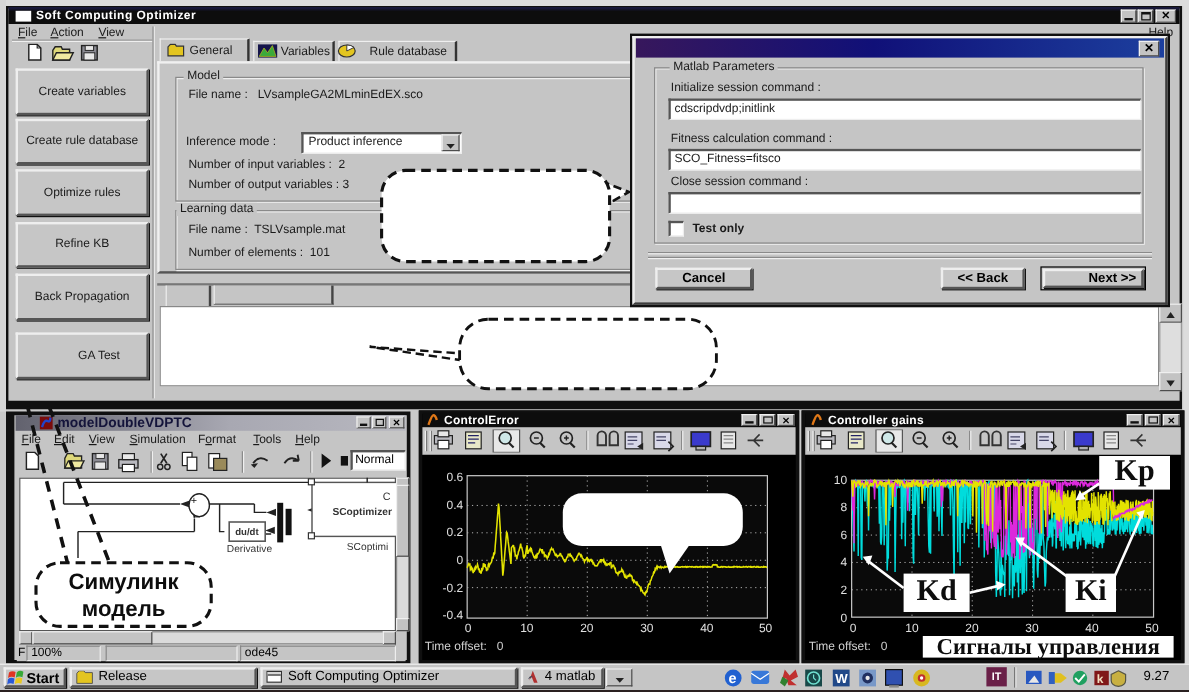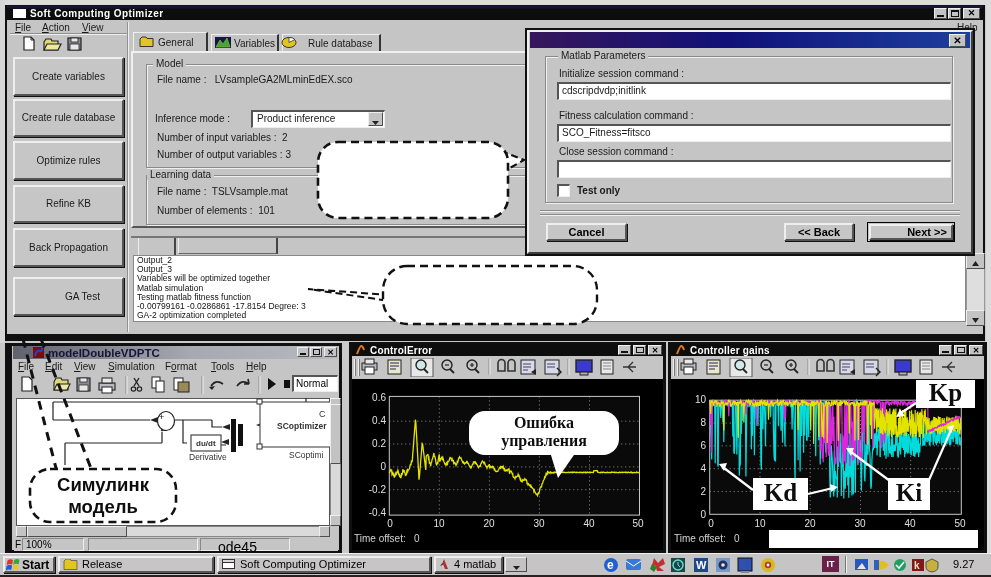--- a/index.html
+++ b/index.html
@@ -93,21 +93,20 @@
 <div class="abs t11" style="left:157px;top:186px;">File name :&nbsp; TSLVsample.mat</div>
 <div class="abs t11" style="left:157px;top:205px;">Number of elements :&nbsp; 101</div>
 
 <div class="abs" style="left:131px;top:236px;width:834px;height:0;border-top:2px solid #777;"></div>
 <div class="abs" style="left:138px;top:238px;width:38px;height:17px;background:#c5c5c5;border-left:1px solid #eee;border-right:2px solid #444;"></div>
 <div class="abs t11" style="left:146px;top:240px;padding-left:36px;">Log</div>
 <div class="abs" style="left:178px;top:238px;width:100px;height:16px;background:#c5c5c5;border-left:1px solid #eee;border-right:2px solid #444;border-bottom:1px solid #666;"></div>
 <div class="abs t11" style="left:196px;top:240px;margin-top:25px;">Simulation preview</div>
 
 <div class="abs" style="left:133px;top:255px;width:833px;height:67px;background:#fff;border:1px solid #888;"></div>
-<div class="abs" style="left:137px;top:256px;font-size:8.5px;line-height:9.2px;color:#111;">Output_2<br>Output_3<br>Variables will be optimized together<br>Matlab simulation<br>Testing matlab fitness function<br>-0.00799161 -0.0286861 -17.8154 Degree: 3<br>GA-2 optimization completed</div>
 
 <div class="abs r" style="left:966px;top:253px;width:19px;height:16px;text-align:center;"><svg width="9" height="9" viewBox="0 0 9 9" style="margin-top:3px">
         <path d="M1 7 h7 l-3.5 -5 z" fill="#222"></path>
       </svg></div>
 <div class="abs" style="left:966px;top:269px;width:19px;height:41px;background:#dedede;border-left:1px solid #999;border-right:1px solid #999;"></div>
 <div class="abs r" style="left:966px;top:310px;width:19px;height:16px;text-align:center;"><svg width="9" height="9" viewBox="0 0 9 9" style="margin-top:4px">
         <path d="M1 2 h7 l-3.5 5 z" fill="#222"></path>
       </svg></div>
 
 <svg class="abs" style="left:295px;top:258px;" width="310" height="75" viewBox="0 0 310 75">
@@ -246,21 +245,21 @@
 <div class="abs r" style="left:330px;top:515px;width:11px;height:11px;"></div>
 <div class="abs" style="left:16px;top:526px;width:314px;height:11px;background:#dadada;border:1px solid #888;"></div>
 <div class="abs r" style="left:16px;top:526px;width:11px;height:11px;"></div>
 <div class="abs r" style="left:27px;top:526px;width:100px;height:11px;"></div>
 <div class="abs r" style="left:319px;top:526px;width:11px;height:11px;"></div>
 
 <div class="abs" style="left:14px;top:538px;width:324px;height:13px;background:#c5c5c5;"></div>
 <div class="abs" style="left:15px;top:539px;font-size:10px;">F</div>
 <div class="abs" style="left:22px;top:538px;width:62px;height:13px;border:1px solid #888;border-bottom-color:#eee;border-right-color:#eee;font-size:10px;padding-left:3px;">100%</div>
 <div class="abs" style="left:88px;top:538px;width:110px;height:13px;border:1px solid #888;border-bottom-color:#eee;border-right-color:#eee;"></div>
-<div class="abs" style="left:200px;top:538px;width:90px;height:13px;border:1px solid #888;border-bottom-color:#eee;border-right-color:#eee;font-size:14px;padding-left:17px;">ode45</div>
+<div class="abs" style="left:200px;top:538px;width:130px;height:13px;border:1px solid #888;border-bottom-color:#eee;border-right-color:#eee;font-size:10px;padding-left:3px;">ode45</div>
 
 <div class="abs" style="left:349px;top:342px;width:317px;height:211px;background:#000;border:3px solid #101010;"></div>
 <div class="abs" style="left:352px;top:344px;width:311px;height:12px;background:#0d0d0d;"></div>
 <svg class="abs" style="left:356px;top:345px;" width="9" height="10" viewBox="0 0 9 10">
       <path d="M1 9 q3 -8 4 -8 q2 0 3 4" stroke="#e07818" stroke-width="2" fill="none"></path>
     </svg>
 <div class="abs" style="left:370px;top:345px;color:#fff;font-weight:bold;font-size:10px;letter-spacing:0.2px;">ControlError</div>
 <div class="abs r" style="left:618px;top:345px;width:13px;height:10px;">
       <div style="margin:5px 2px 0 2px;border-bottom:2px solid #111;"></div>
     </div>
@@ -337,21 +336,20 @@
         <text x="638" y="527">50</text>
  </g>
  <polyline points="389.3,473.2 389.8,471.8 390.2,470.7 390.7,469.7 391.1,470.5 391.6,470.2 392.0,474.7 392.5,473.9 392.9,472.9 393.4,474.9 393.8,474.3 394.3,477.6 394.7,475.6 395.2,475.8 395.6,473.5 396.1,472.4 396.5,473.9 397.0,472.7 397.4,472.4 397.9,470.3 398.3,471.7 398.8,475.2 399.2,473.6 399.7,477.1 400.1,475.5 400.6,477.5 401.0,477.5 401.5,473.1 401.9,474.9 402.4,473.9 402.8,469.9 403.3,470.0 403.7,472.4 404.2,470.1 404.6,472.7 405.1,473.1 405.5,476.0 406.0,473.8 406.4,475.2 406.9,470.4 407.3,469.7 407.8,471.4 408.2,470.0 408.7,469.9 409.1,469.0 409.6,468.3 410.0,466.2 410.5,463.8 410.9,465.5 411.4,461.4 411.8,461.9 412.3,461.0 412.7,454.8 413.2,449.0 413.6,443.1 414.1,437.3 414.5,431.4 415.0,425.6 415.4,419.7 415.9,423.2 416.3,431.3 416.8,439.3 417.2,447.4 417.7,455.5 418.1,463.6 418.6,471.6 419.0,479.7 419.5,475.8 419.9,470.4 420.4,465.1 420.8,459.7 421.3,454.3 421.7,448.9 422.2,443.6 422.6,444.2 423.1,447.9 423.5,451.6 424.0,455.2 424.4,458.9 424.9,462.6 425.3,466.2 425.8,469.9 426.2,456.5 426.7,455.7 427.1,455.1 427.6,454.5 428.0,454.7 428.5,458.5 428.9,457.7 429.4,463.0 429.8,462.6 430.3,463.3 430.7,466.1 431.2,462.7 431.6,462.3 432.1,459.4 432.5,459.0 433.0,457.0 433.4,455.5 433.9,453.0 434.3,456.3 434.8,456.3 435.2,458.0 435.7,460.2 436.1,463.9 436.6,464.9 437.0,464.4 437.5,462.7 437.9,463.0 438.4,458.8 438.8,456.4 439.3,454.4 439.7,461.6 440.2,458.2 440.6,459.8 441.1,458.7 441.5,457.7 442.0,456.9 442.4,458.9 442.9,457.9 443.3,459.8 443.8,461.3 444.2,462.3 444.7,463.6 445.1,464.6 445.6,465.0 446.0,463.8 446.5,463.0 446.9,465.0 447.4,464.7 447.8,461.4 448.3,461.7 448.7,461.1 449.2,460.6 449.6,458.8 450.1,457.6 450.5,458.2 451.0,458.2 451.4,459.4 451.9,457.6 452.4,460.7 452.8,460.3 453.3,460.3 453.7,463.2 454.2,462.5 454.6,462.5 455.1,463.9 455.5,463.6 456.0,465.3 456.4,464.0 456.9,464.1 457.3,461.4 457.8,461.9 458.2,460.5 458.7,458.1 459.1,457.8 459.6,456.9 460.0,458.1 460.5,458.1 460.9,457.8 461.4,459.1 461.8,460.4 462.3,461.0 462.7,462.7 463.2,463.0 463.6,462.1 464.1,462.8 464.5,464.0 465.0,463.4 465.4,463.0 465.9,463.1 466.3,462.4 466.8,461.3 467.2,461.5 467.7,463.3 468.1,463.2 468.6,464.1 469.0,465.2 469.5,466.1 469.9,466.4 470.4,467.6 470.8,466.8 471.3,467.5 471.7,466.4 472.2,465.0 472.6,464.2 473.1,464.2 473.5,461.9 474.0,461.9 474.4,461.8 474.9,463.0 475.3,462.1 475.8,463.3 476.2,463.1 476.7,464.5 477.1,464.6 477.6,465.8 478.0,466.2 478.5,467.6 478.9,467.0 479.4,466.6 479.8,465.9 480.3,466.2 480.7,464.2 481.2,463.2 481.6,462.8 482.1,461.4 482.5,461.0 483.0,461.8 483.4,462.0 483.9,463.3 484.3,462.4 484.8,463.1 485.2,465.0 485.7,465.4 486.1,466.1 486.6,466.6 487.0,468.1 487.5,466.6 487.9,466.7 488.4,465.8 488.8,465.5 489.3,464.1 489.7,467.5 490.2,467.2 490.6,466.5 491.1,467.7 491.5,467.1 492.0,466.5 492.4,466.2 492.9,467.5 493.3,466.9 493.8,467.6 494.2,469.6 494.7,469.2 495.1,470.4 495.6,471.3 496.0,471.5 496.5,471.3 496.9,471.6 497.4,471.4 497.8,471.4 498.3,470.0 498.7,469.6 499.2,468.4 499.6,467.8 500.1,468.0 500.5,466.0 501.0,467.7 501.4,466.6 501.9,466.9 502.3,466.7 502.8,467.8 503.2,466.6 503.7,468.3 504.1,469.7 504.6,469.0 505.0,470.8 505.5,470.3 505.9,471.1 506.4,470.7 506.8,469.8 507.3,469.9 507.7,470.5 508.2,469.1 508.6,468.8 509.1,468.8 509.5,473.8 510.0,472.2 510.4,471.9 510.9,470.9 511.3,471.1 511.8,472.4 512.2,473.8 512.7,473.6 513.1,476.7 513.6,477.4 514.0,477.1 514.5,477.5 515.0,478.8 515.4,477.5 515.9,476.5 516.3,477.1 516.8,476.4 517.2,476.3 517.7,475.9 518.1,474.4 518.6,476.1 519.0,475.5 519.5,476.5 519.9,478.3 520.4,480.1 520.8,479.3 521.3,481.1 521.7,481.6 522.2,481.8 522.6,480.0 523.1,480.6 523.5,480.5 524.0,479.5 524.4,479.9 524.9,478.7 525.3,479.3 525.8,480.1 526.2,479.8 526.7,480.7 527.1,483.6 527.6,483.4 528.0,484.8 528.5,483.8 528.9,484.3 529.4,485.4 529.8,485.2 530.3,486.2 530.7,484.5 531.2,487.1 531.6,486.9 532.1,487.9 532.5,488.1 533.0,488.8 533.4,489.1 533.9,491.4 534.3,490.3 534.8,492.2 535.2,492.2 535.7,493.4 536.1,494.2 536.6,494.2 537.0,495.0 537.5,495.7 537.9,493.6 538.4,492.9 538.8,493.4 539.3,491.7 539.7,490.1 540.2,487.7 540.6,486.7 541.1,486.6 541.5,486.9 542.0,483.8 542.4,483.7 542.9,482.2 543.3,480.7 543.8,479.9 544.2,479.2 544.7,476.9 545.1,477.3 545.6,476.2 546.0,473.9 546.5,474.6 546.9,473.2 547.4,472.0 547.8,473.4 548.3,472.0 548.7,472.3 549.2,472.7 549.6,473.0 550.1,472.1 550.5,471.9 551.0,473.3 551.4,472.6 551.9,472.5 552.3,472.6 552.8,472.9 553.2,473.2 553.7,472.5 554.1,472.0 554.6,472.7 555.0,472.6 555.5,472.2 555.9,472.2 556.4,472.3 556.8,472.7 557.3,472.2 557.7,472.1 558.2,472.0 558.6,472.2 559.1,472.7 559.5,472.1 560.0,472.6 560.4,472.3 560.9,472.1 561.3,472.2 561.8,472.6 562.2,472.5 562.7,472.1 563.1,472.6 563.6,472.3 564.0,472.4 564.5,472.6 564.9,472.3 565.4,472.7 565.8,472.7 566.3,472.5 566.7,472.7 567.2,472.7 567.6,472.3 568.1,472.2 568.5,472.1 569.0,472.6 569.4,472.4 569.9,472.5 570.3,472.3 570.8,472.4 571.2,472.1 571.7,472.5 572.1,472.7 572.6,472.2 573.0,472.6 573.5,472.3 573.9,472.4 574.4,472.1 574.8,472.3 575.3,472.3 575.7,472.5 576.2,472.3 576.6,472.6 577.1,472.2 577.6,472.4 578.0,472.6 578.5,472.6 578.9,472.5 579.4,472.2 579.8,472.6 580.3,472.2 580.7,472.3 581.2,472.7 581.6,472.3 582.1,472.7 582.5,472.6 583.0,472.3 583.4,472.6 583.9,472.1 584.3,472.4 584.8,472.5 585.2,472.2 585.7,472.7 586.1,472.2 586.6,472.7 587.0,472.6 587.5,472.1 587.9,472.3 588.4,472.6 588.8,472.6 589.3,472.1 589.7,472.3 590.2,472.2 590.6,472.6 591.1,472.3 591.5,472.5 592.0,472.6 592.4,472.5 592.9,472.3 593.3,472.5 593.8,470.9 594.2,471.0 594.7,470.6 595.1,470.7 595.6,470.6 596.0,470.8 596.5,470.5 596.9,470.8 597.4,470.7 597.8,472.3 598.3,472.2 598.7,472.5 599.2,472.7 599.6,472.7 600.1,472.6 600.5,472.7 601.0,472.1 601.4,472.4 601.9,472.2 602.3,472.7 602.8,472.4 603.2,472.1 603.7,472.3 604.1,472.4 604.6,472.4 605.0,472.7 605.5,472.6 605.9,472.6 606.4,472.5 606.8,472.5 607.3,472.1 607.7,472.6 608.2,472.6 608.6,472.5 609.1,472.6 609.5,472.5 610.0,472.6 610.4,472.4 610.9,472.7 611.3,472.1 611.8,472.5 612.2,472.1 612.7,472.3 613.1,472.3 613.6,472.4 614.0,472.1 614.5,472.6 614.9,472.3 615.4,472.5 615.8,472.3 616.3,472.2 616.7,472.6 617.2,472.6 617.6,472.7 618.1,472.6 618.5,472.7 619.0,472.4 619.4,472.1 619.9,472.5 620.3,472.5 620.8,472.4 621.2,472.5 621.7,472.2 622.1,472.2 622.6,472.6 623.0,472.6 623.5,472.3 623.9,472.1 624.4,472.3 624.8,472.4 625.3,472.1 625.7,472.7 626.2,472.7 626.6,472.2 627.1,472.4 627.5,472.7 628.0,472.3 628.4,472.0 628.9,472.4 629.3,472.5 629.8,472.7 630.2,472.7 630.7,472.1 631.1,472.4 631.6,472.1 632.0,472.7 632.5,472.6 632.9,472.7 633.4,472.5 633.8,472.7 634.3,472.5 634.7,472.4 635.2,472.5 635.6,472.7 636.1,472.7 636.5,472.1 637.0,472.6 637.4,472.4 637.9,472.4 638.3,472.4 638.8,472.7 639.2,472.5" fill="none" stroke="#e3e300" stroke-width="1.3"></polyline>
  <text x="354" y="542" font-size="10" fill="#d0d0d0">Time offset:&nbsp;&nbsp; 0</text>
 </svg>
 
 <svg class="abs" style="left:466px;top:408px;" width="156" height="75" viewBox="0 0 156 75">
  <path d="M84 44 L92 70 L110 44 Z" fill="#fff"></path>
  <rect x="3" y="3" width="150" height="44" rx="16" fill="#fff"></rect>
 </svg>
-<div class="abs" style="left:469px;top:414px;width:150px;text-align:center;font-family:'Liberation Serif',serif;font-weight:bold;font-size:16px;line-height:18px;color:#0d0d0d;">Ошибка<br>управления</div>
 
 <div class="abs" style="left:668px;top:342px;width:319px;height:211px;background:#000;border:3px solid #101010;"></div>
 <div class="abs" style="left:671px;top:344px;width:313px;height:12px;background:#0d0d0d;"></div>
 <svg class="abs" style="left:676px;top:345px;" width="9" height="10" viewBox="0 0 9 10">
       <path d="M1 9 q3 -8 4 -8 q2 0 3 4" stroke="#e07818" stroke-width="2" fill="none"></path>
     </svg>
 <div class="abs" style="left:690px;top:345px;color:#fff;font-weight:bold;font-size:10px;letter-spacing:0.2px;">Controller gains</div>
 <div class="abs r" style="left:939px;top:345px;width:13px;height:10px;">
       <div style="margin:5px 2px 0 2px;border-bottom:2px solid #111;"></div>
     </div>
@@ -444,20 +442,21 @@
         <path d="M954 425 l-7 2 5 6 z" stroke-width="0"></path>
  </g>
 </svg>
 <div class="abs" style="left:916px;top:380px;width:59px;height:28px;background:#fff;"></div>
 <div class="abs" style="left:916px;top:379px;width:59px;text-align:center;font-family:'Liberation Serif',serif;font-weight:bold;font-size:25px;color:#0d0d0d;">Kp</div>
 <div class="abs" style="left:753px;top:478px;width:55px;height:32px;background:#fff;"></div>
 <div class="abs" style="left:753px;top:479px;width:55px;text-align:center;font-family:'Liberation Serif',serif;font-weight:bold;font-size:25px;color:#0d0d0d;">Kd</div>
 <div class="abs" style="left:888px;top:478px;width:42px;height:32px;background:#fff;"></div>
 <div class="abs" style="left:888px;top:479px;width:42px;text-align:center;font-family:'Liberation Serif',serif;font-weight:bold;font-size:25px;color:#0d0d0d;">Ki</div>
 <div class="abs" style="left:769px;top:530px;width:209px;height:18px;background:#fff;"></div>
+<div class="abs" style="left:769px;top:529px;width:209px;text-align:center;font-family:'Liberation Serif',serif;font-weight:bold;font-size:19px;color:#0d0d0d;">Сигналы управления</div>
 
 <div class="abs" style="left:0;top:553px;width:991px;height:22px;background:#c5c5c5;border-top:1px solid #efefef;"></div>
 <div class="abs" style="left:0;top:575px;width:991px;height:2px;background:#2a2020;"></div>
 <div class="abs btn3d" style="left:3px;top:556px;width:52px;height:17px;"></div>
 <svg class="abs" style="left:6px;top:557px;" width="15" height="14" viewBox="0 0 15 14">
  <path d="M1.5 3.5 q2.5 -2 5.5 -0.5 l-0.8 4.6 q-3 -1.5 -5.5 0.5 z" fill="#e03424"></path>
  <path d="M8 3.2 q2.5 -2 5.5 -0.5 l-0.8 4.6 q-3 -1.5 -5.5 0.5 z" fill="#38a838"></path>
  <path d="M0.6 9 q2.5 -2 5.5 -0.5 l-0.8 4.6 q-3 -1.5 -5.5 0.5 z" fill="#2858d8"></path>
  <path d="M7.1 8.7 q2.5 -2 5.5 -0.5 l-0.8 4.6 q-3 -1.5 -5.5 0.5 z" fill="#e8c820"></path>
 </svg>

